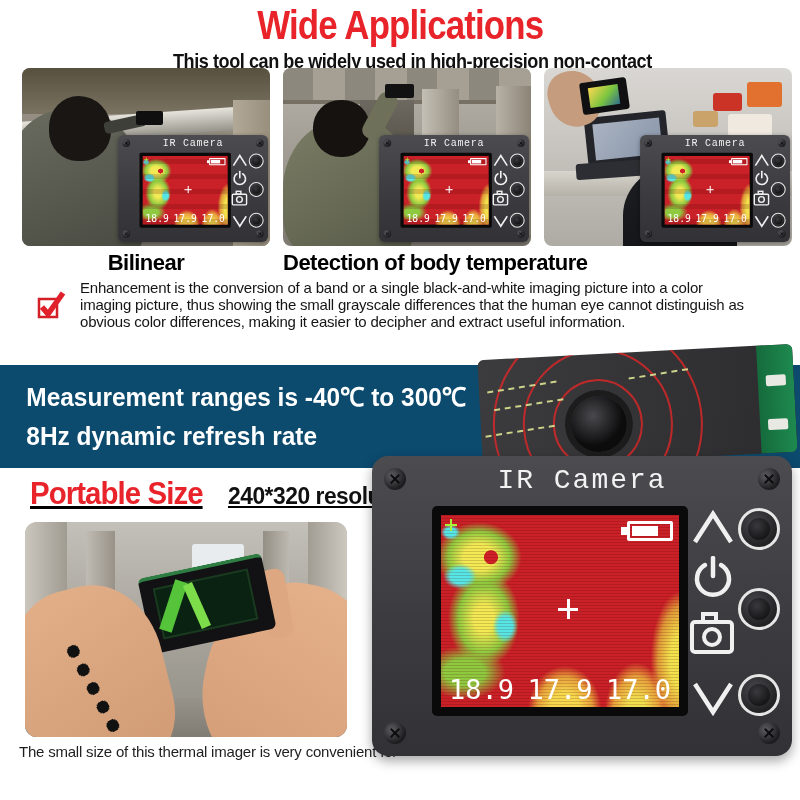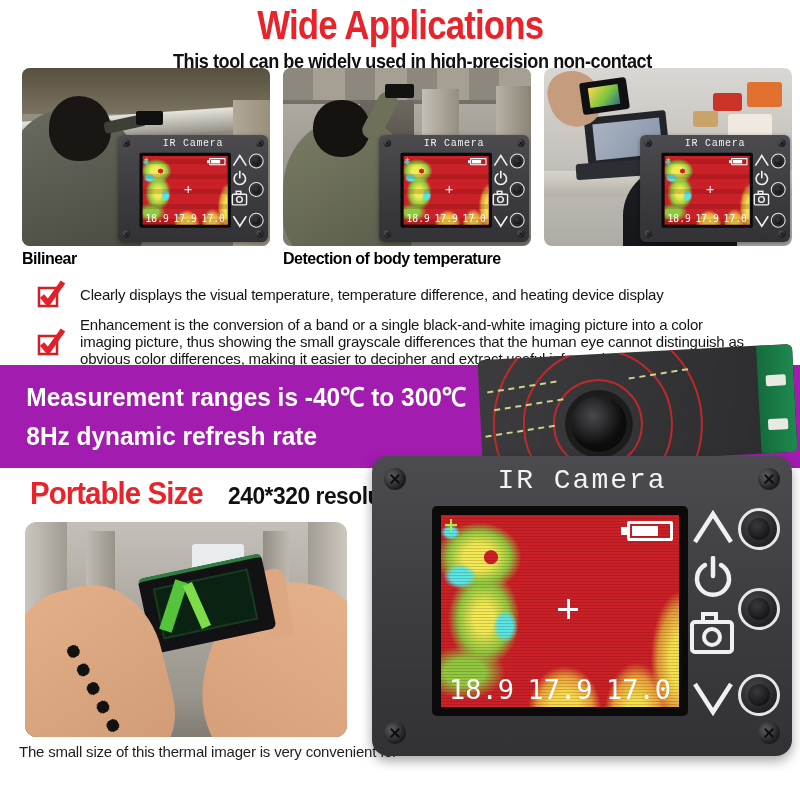--- a/index.html
+++ b/index.html
@@ -50,31 +50,31 @@
   .p3-laptop { left:17%; top:26%; width:33%; height:28%; background:#23252a; transform:rotate(-6deg); border-radius:3px; }
   .p3-lapscreen { left:20%; top:30%; width:27%; height:20%; background:linear-gradient(135deg,#aab3c2,#8794a8); transform:rotate(-6deg); }
   .p3-lapbase { left:13%; top:52%; width:37%; height:9%; background:#2c2e33; transform:rotate(-4deg); border-radius:3px; }
   .p3-person { left:32%; bottom:-12%; width:46%; height:58%; background:linear-gradient(160deg,#1d1e22,#101114); border-radius:50% 50% 18% 18%; }
   .p3-hand { left:2%; top:1%; width:21%; height:32%; background:#c59c7d; border-radius:40% 55% 45% 50%; transform:rotate(-18deg); }
   .p3-dev { left:15%; top:7%; width:19%; height:18%; background:#101012; border-radius:3px; transform:rotate(-8deg); }
   .p3-devscreen { left:18%; top:10%; width:12%; height:11%; background:linear-gradient(135deg,#e8d44e 10%,#7cc63f 55%,#2f6d8e 100%); transform:rotate(-8deg); }
 
   
   .labels { position:absolute; top:250px; left:22px; width:766px; display:flex; gap:13px; }
-  .labels .lab { width:248px; flex:none; text-align:left; font-size:16px; font-weight:800;
+  .labels .lab { width:248px; flex:none; text-align:center; font-size:22px; font-weight:800;
                  letter-spacing:-.5px; color:#000; white-space:nowrap; }
 
   
   .features { position:absolute; top:279px; left:36px; width:730px; }
   .feature { display:flex; gap:14px; align-items:center; margin-bottom:7px; }
   .check-wrap { width:30px; height:30px; flex:none; position:relative; }
   .ftext { font-size:15px; color:#151515; line-height:17px; letter-spacing:-.2px; max-width:672px; }
 
   
-  .banner { position:absolute; top:365px; left:0; width:800px; height:103px; background:#a21caf; z-index:1; }
+  .banner { position:absolute; top:365px; left:0; width:800px; height:103px; background:#0c4a6e; z-index:1; }
   .banner .bline { color:#fff; font-weight:700; font-size:26px; line-height:30px; padding-left:28px;
                    transform:scaleX(.94); transform-origin:left; white-space:nowrap; }
   .banner .bline1 { padding-top:17px; }
   .banner .bline2 { padding-top:9px; }
 
   
   .pcb { position:absolute; left:480px; top:352px; width:315px; height:108px; z-index:2;
          background:linear-gradient(100deg,#3c3c3e,#2c2c2e); transform:rotate(-3deg);
          border-radius:6px; overflow:hidden; }
   .pcb .ring { position:absolute; border:2px solid rgba(214,40,40,.85); border-radius:50%; }
@@ -88,21 +88,21 @@
   .t1 { left:8px; top:28px; transform:rotate(-6deg); }
   .t2 { left:14px; top:46px; transform:rotate(-6deg); }
   .t3 { left:4px; top:72px; transform:rotate(-6deg); }
   .t4 { left:150px; top:22px; transform:rotate(-6deg); width:60px; }
   .pcb-green { position:absolute; right:0; top:0; bottom:0; width:36px;
                background:linear-gradient(90deg,#156b3c,#1e8a4f); }
   .conn { position:absolute; right:8px; width:20px; height:11px; background:#e9e9e4; border-radius:2px; }
   .conn1 { top:30px; } .conn2 { top:74px; }
 
   
-  .portable-row { position:absolute; top:476px; left:30px; display:flex; align-items:baseline; gap:16px; z-index:1; }
+  .portable-row { position:absolute; top:476px; left:30px; display:flex; align-items:baseline; gap:16px; z-index:1;text-decoration:underline; }
   .portable-title { font-size:31px; font-weight:800; color:#e8232a; letter-spacing:-1px;
                     transform:scaleX(.95); transform-origin:left; white-space:nowrap; }
   .portable-res { font-size:24px; font-weight:800; color:#111; letter-spacing:-.5px;
                   transform:scaleX(.95); transform-origin:left; white-space:nowrap; }
 
   
   .portable-photo { position:absolute; left:25px; top:522px; width:322px; height:215px; border-radius:12px;
                     overflow:hidden; background:linear-gradient(180deg,#c3c0b9 0%,#aba79f 45%,#8f8c84 100%); }
   .portable-photo > div { position:absolute; }
   .pp-colL1 { left:0; top:0; width:13%; height:100%; background:linear-gradient(90deg,#cac6be,#a19c92); }
@@ -360,29 +360,20 @@
   </div>
 
   <div class="features">
     <div class="feature">
       <div class="check-wrap">
         <svg width="30" height="30" viewBox="0 0 30 30">
           <rect x="3" y="9" width="18" height="18" fill="none" stroke="#d41f26" stroke-width="2.5"></rect>
           <polyline points="6,17 12,24 27,3" fill="none" stroke="#e0202a" stroke-width="5.5"></polyline>
         </svg>
       </div>
-      <div class="ftext">Clearly displays the visual temperature, temperature difference, and heating device display</div>
-    </div>
-    <div class="feature">
-      <div class="check-wrap">
-        <svg width="30" height="30" viewBox="0 0 30 30">
-          <rect x="3" y="9" width="18" height="18" fill="none" stroke="#d41f26" stroke-width="2.5"></rect>
-          <polyline points="6,17 12,24 27,3" fill="none" stroke="#e0202a" stroke-width="5.5"></polyline>
-        </svg>
-      </div>
       <div class="ftext">Enhancement is the conversion of a band or a single black-and-white imaging picture into a color imaging picture, thus showing the small grayscale differences that the human eye cannot distinguish as obvious color differences, making it easier to decipher and extract useful information.</div>
     </div>
   </div>
 
   <div class="banner">
     <div class="bline bline1">Measurement ranges is -40℃ to 300℃</div>
     <div class="bline bline2">8Hz dynamic refresh rate</div>
   </div>
 
   <div class="pcb">

